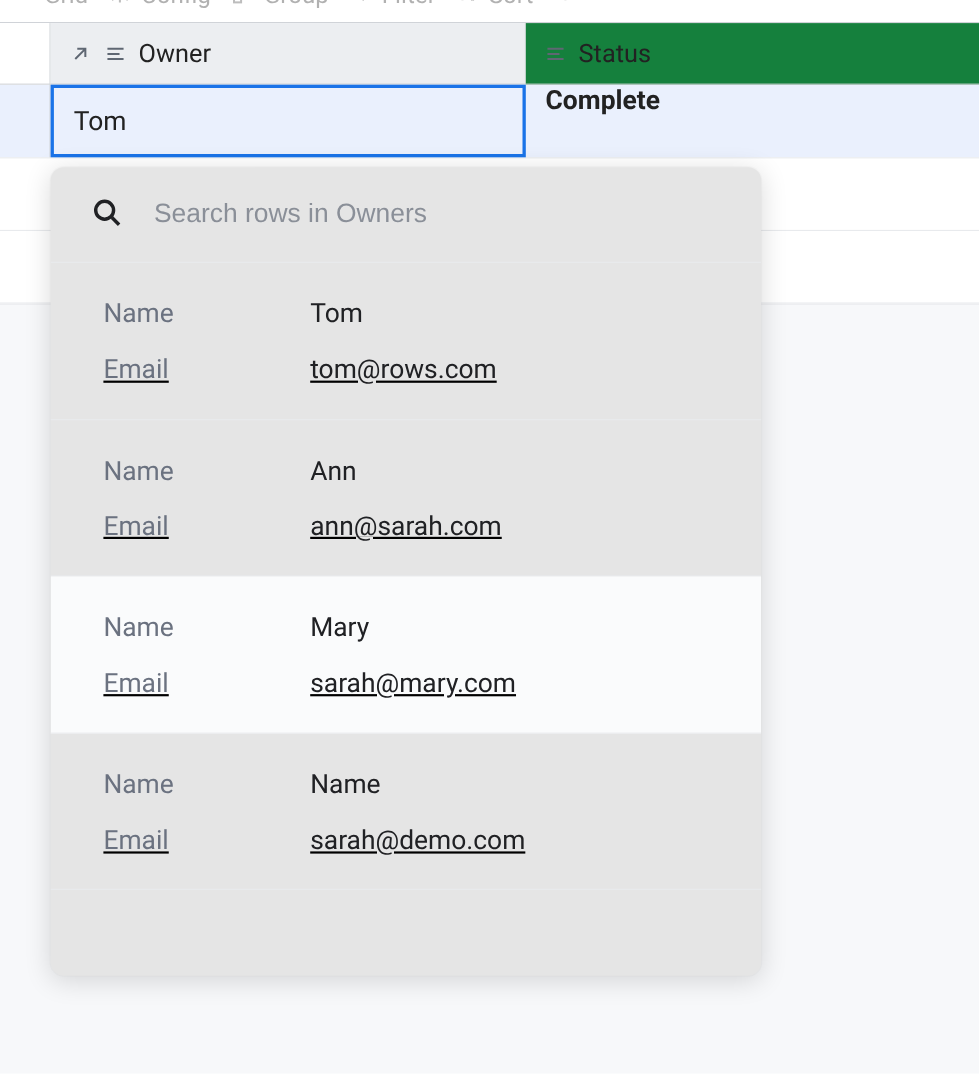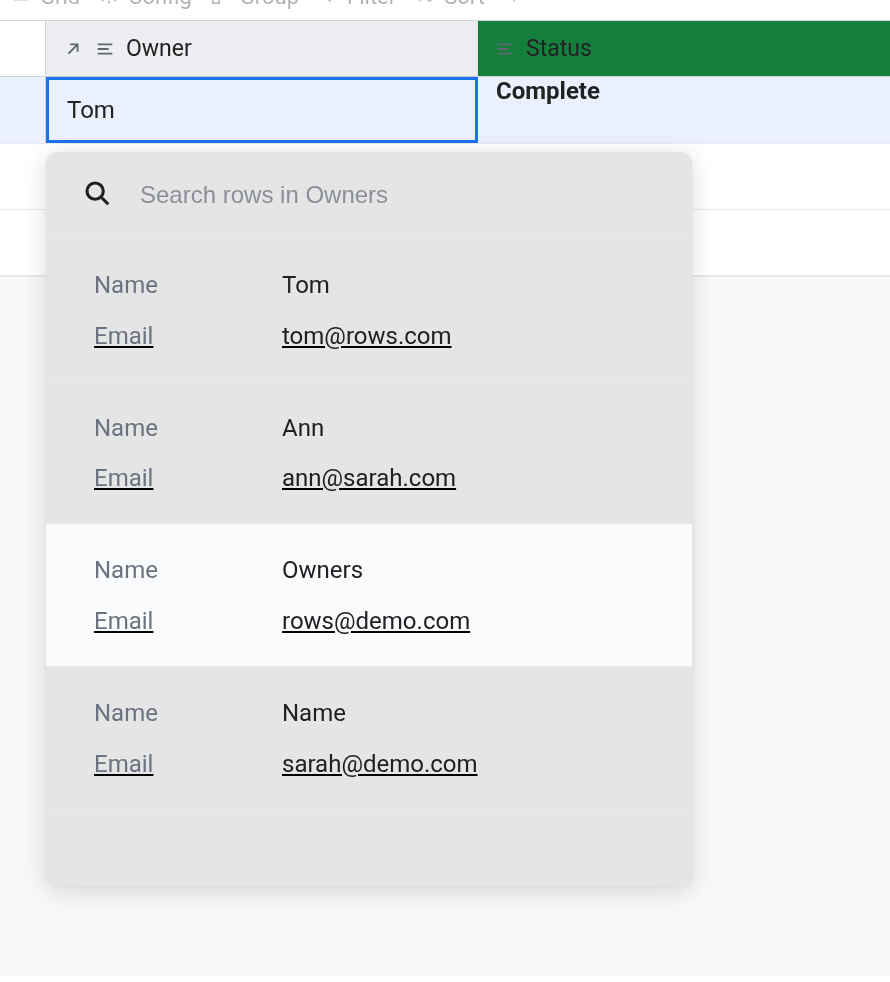--- a/index.html
+++ b/index.html
@@ -283,25 +283,25 @@
     </div>
     <div class="dd-field">
       <span class="dd-label">Email</span>
       <span class="dd-value">ann@sarah.com</span>
     </div>
   </div>
 
   <div class="dd-item alt">
     <div class="dd-field">
       <span class="dd-label">Name</span>
-      <span class="dd-value">Owners</span>
+      <span class="dd-value">Mary</span>
     </div>
     <div class="dd-field">
       <span class="dd-label">Email</span>
-      <span class="dd-value">rows@demo.com</span>
+      <span class="dd-value">sarah@mary.com</span>
     </div>
   </div>
 
   <div class="dd-item">
     <div class="dd-field">
       <span class="dd-label">Name</span>
       <span class="dd-value">Name</span>
     </div>
     <div class="dd-field">
       <span class="dd-label">Email</span>

